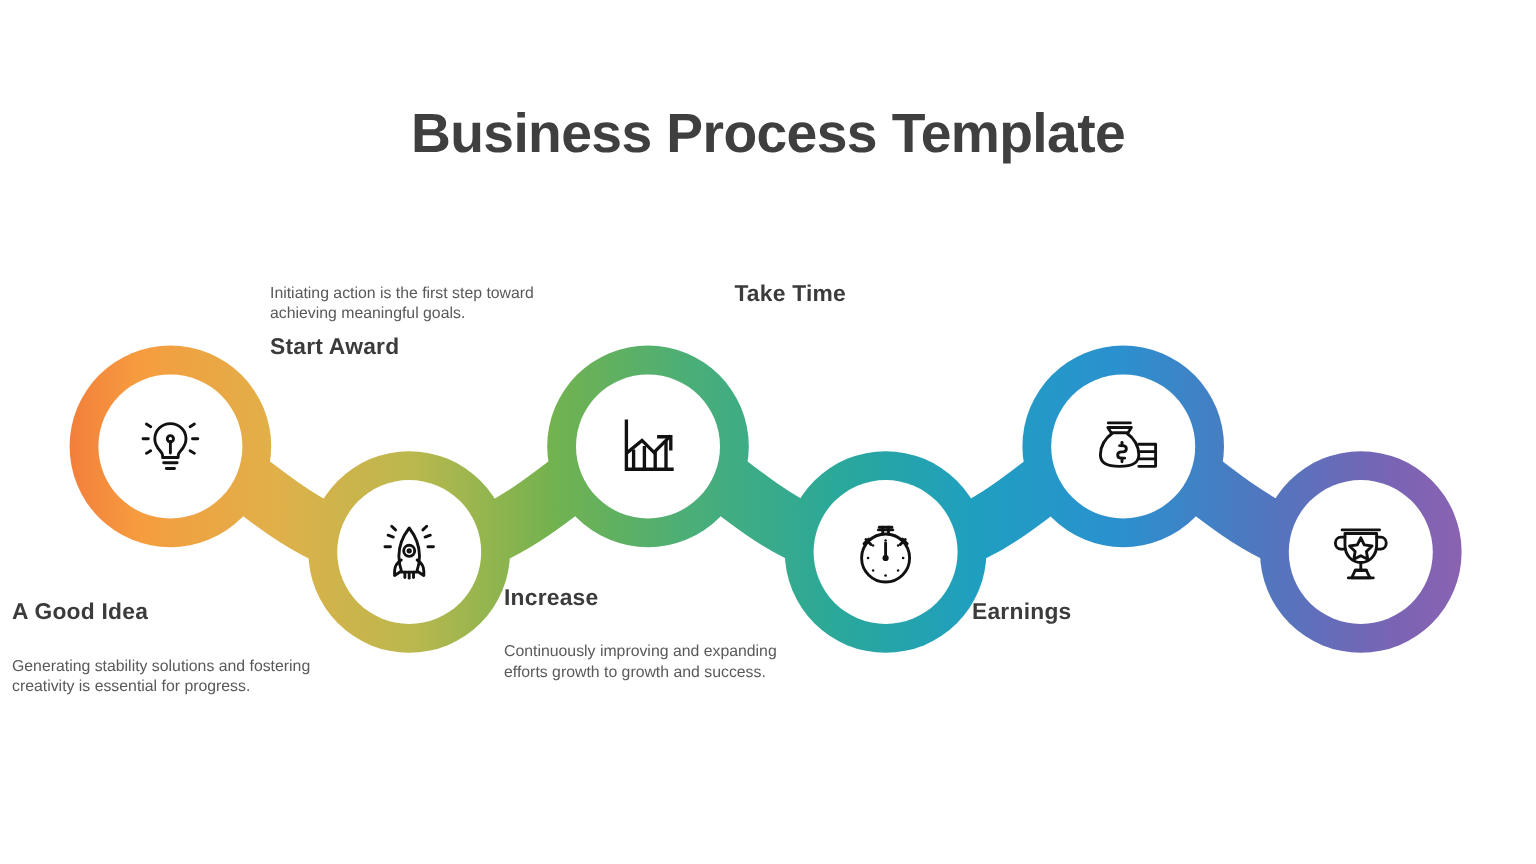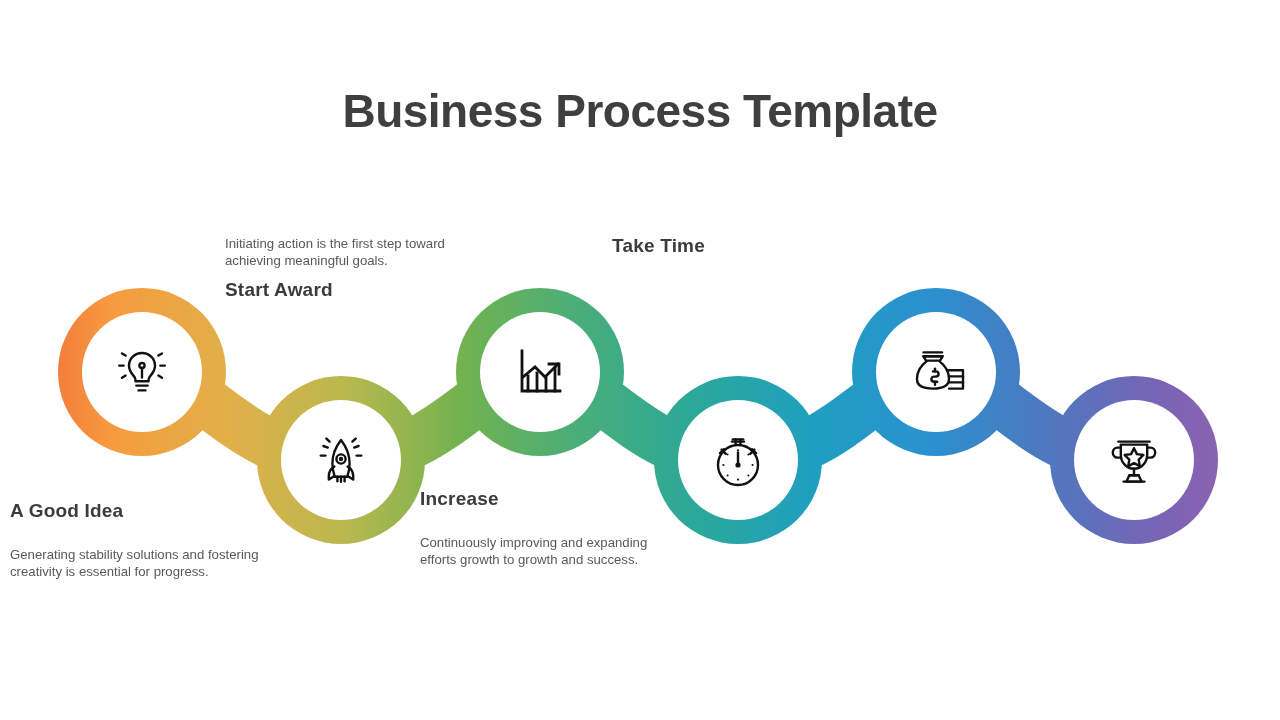--- a/index.html
+++ b/index.html
@@ -236,18 +236,19 @@
   <div class="block below" style="left:420px; top:488px; width:244px;">
     <div class="heading">Increase</div>
     <div class="desc">Continuously improving and expanding efforts growth to growth and success.</div>
   </div>
 
   <div class="block above" style="left:612px; top:235px; width:234px;">
     <div class="heading">Take Time</div>
   </div>
 
   <div class="block below" style="left:810px; top:500px; width:252px;">
+    <div class="heading">Earnings</div>
   </div>
 
   <div class="block above" style="left:1010px; top:235px; width:252px;">
   </div>
 
 </div>
 
 </body></html>

